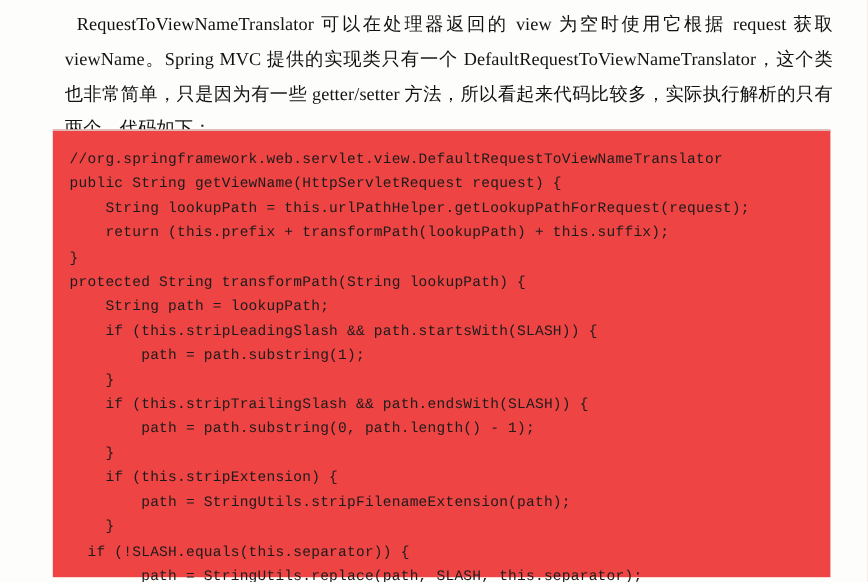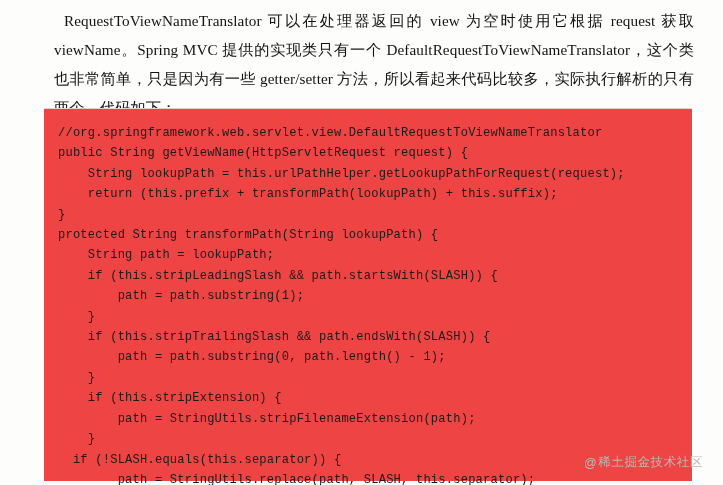--- a/index.html
+++ b/index.html
@@ -109,17 +109,14 @@
     if (this.stripExtension) {
         path = StringUtils.stripFilenameExtension(path);
     }
   if (!SLASH.equals(this.separator)) {
         path = StringUtils.replace(path, SLASH, this.separator);
     }
     return path;
 }</pre>
   </div>
 
-  <div class="watermark">
-    <span class="wm-icon">@</span><span>稀土掘金技术社区</span>
-  </div>
 
 </div>
 
 </body></html>

